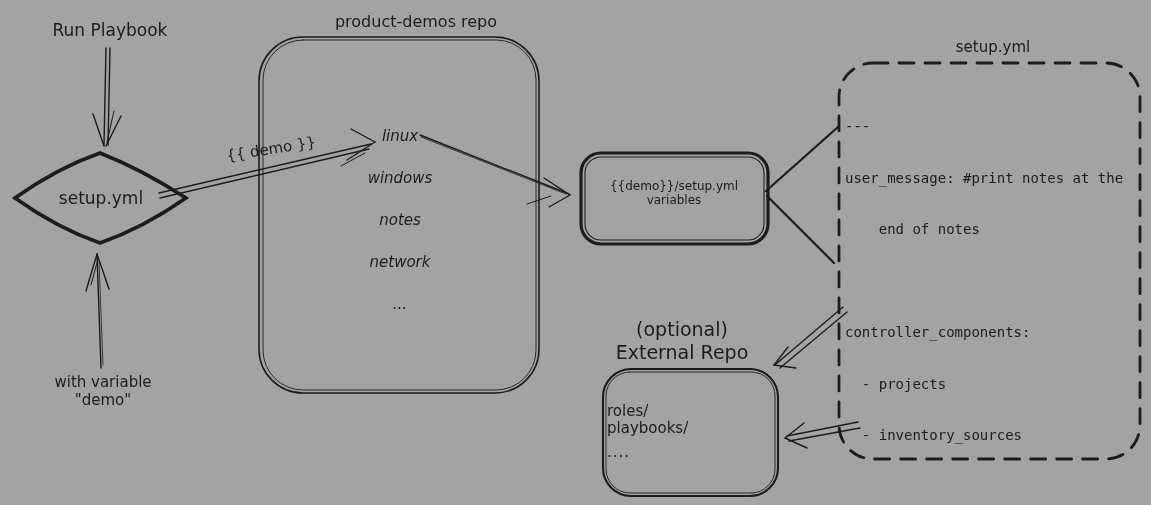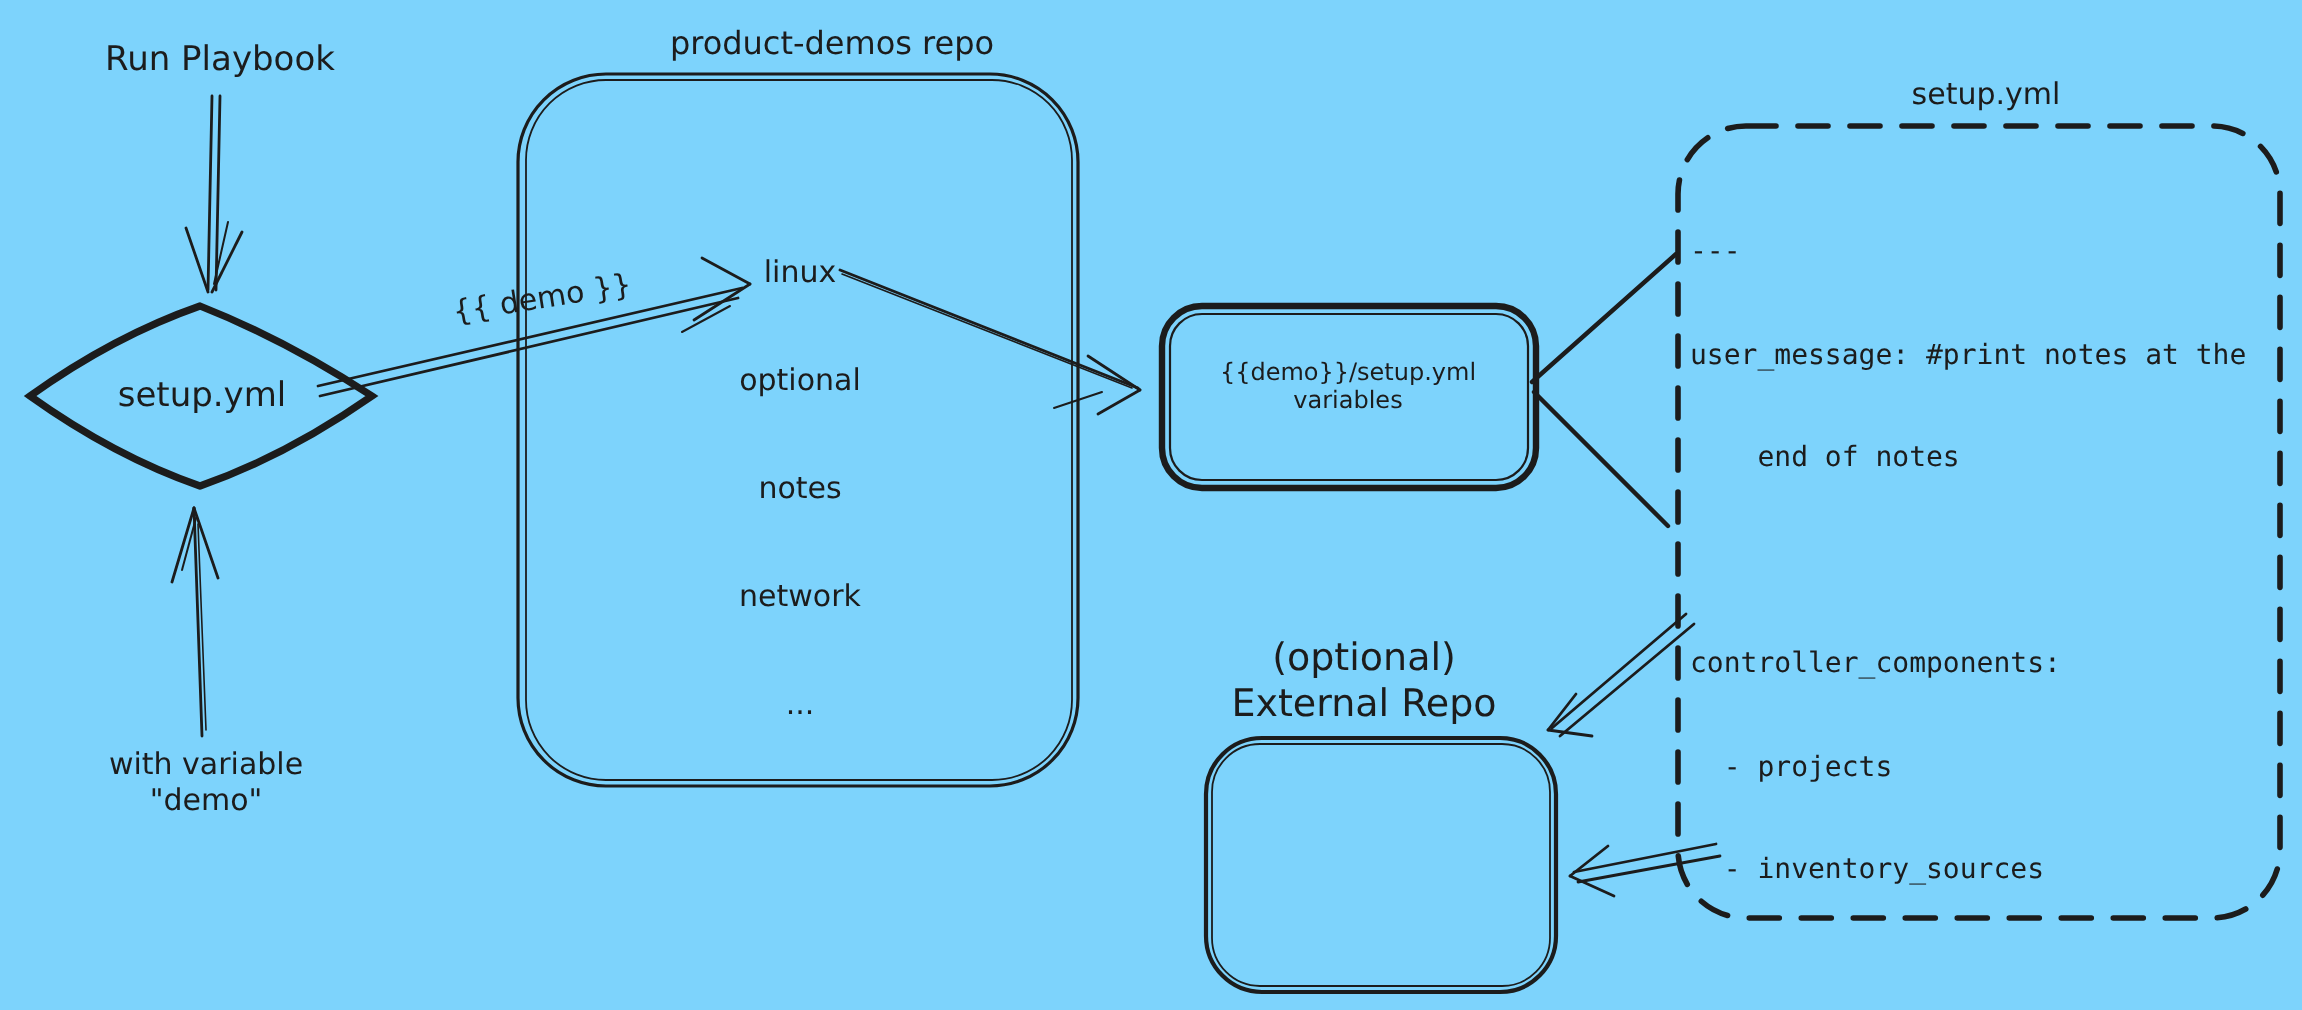--- a/index.html
+++ b/index.html
@@ -1,20 +1,20 @@
 <!DOCTYPE html>
 <html><head>
 <meta charset="utf-8">
 <style>
   html, body { margin: 0; padding: 0; background: #ffffff; }
   #canvas {
     position: relative;
     width: 1151px;
     height: 505px;
-    background: #7dd3fc;
+    background: #a3a3a3;
     overflow: hidden;
     font-family: "DejaVu Sans", sans-serif;
     color: #1c1c1c;
   }
   #shape-layer { position: absolute; left: 0; top: 0; }
   .label {
     position: absolute;
     color: #1c1c1c;
     white-space: nowrap;
     line-height: 1.2;
@@ -35,22 +35,23 @@
   }
   .yml-line { height: 19.5px; line-height: 19.5px; }
   .repo-items {
     position: absolute;
     left: 400px;
     top: 127px;
     transform: translateX(-50%);
     display: flex;
     flex-direction: column;
     align-items: center;
-    gap: 36px;
+    gap: 24px;
     font-size: 15px;
+    font-style: italic;
   }
   .ext-lines {
     position: absolute;
     left: 607px;
     top: 403px;
     font-size: 15px;
   }
   .ext-lines div { height: 17px; line-height: 17px; }
   .ext-lines div:last-child { margin-top: 7px; letter-spacing: 1px; }
 </style>
@@ -142,21 +143,21 @@
 
   <div class="label center" style="left:103px; top:373px; font-size:15px;">
     <div>with variable</div>
     <div>"demo"</div>
   </div>
 
   <div class="label center" style="left:416px; top:12px; font-size:16px;">product-demos repo</div>
 
   <div class="repo-items">
     <div>linux</div>
-    <div>optional</div>
+    <div>windows</div>
     <div>notes</div>
     <div>network</div>
     <div>...</div>
   </div>
 
   <div class="label rot" style="left:271px; top:140px; font-size:15px;">{{ demo }}</div>
 
   <div class="label center" style="left:674px; top:179px; font-size:12px;">
     <div>{{demo}}/setup.yml</div>
     <div>variables</div>
@@ -183,14 +184,19 @@
     
     
     
   </div>
 
   <div class="label center" style="left:682px; top:318px; font-size:19px;">
     <div>(optional)</div>
     <div>External Repo</div>
   </div>
 
+  <div class="ext-lines">
+    <div>roles/</div>
+    <div>playbooks/</div>
+    <div>....</div>
+  </div>
 
 </div>
 
 </body></html>

